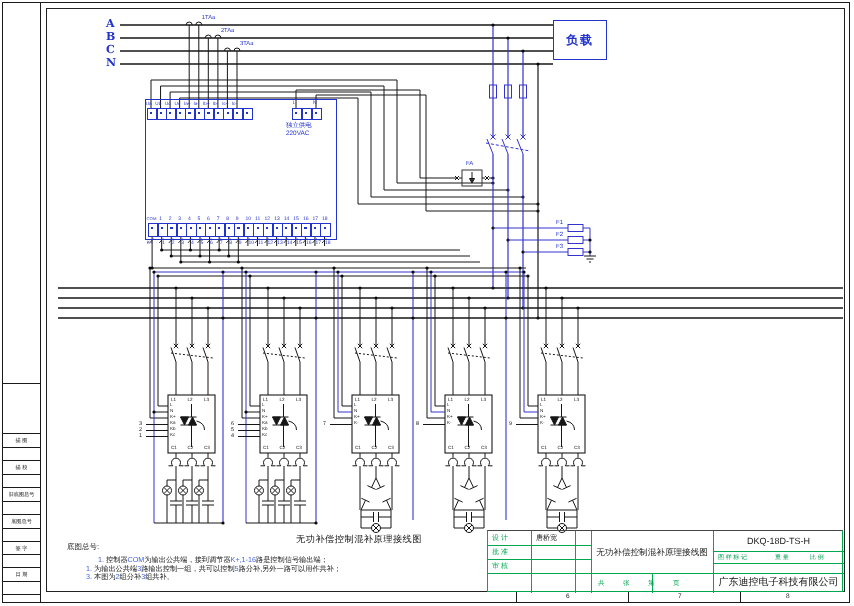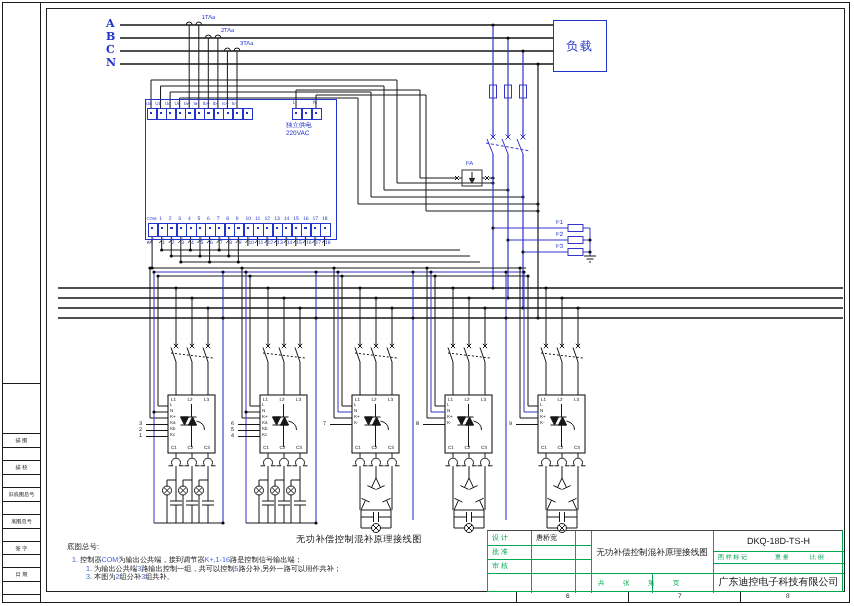--- a/index.html
+++ b/index.html
@@ -4,22 +4,22 @@
 <style>
   html,body{margin:0;padding:0;background:#e8e8e8;}
   .page{position:relative;width:854px;height:606px;background:#ffffff;overflow:hidden;
         font-family:"Liberation Sans",sans-serif;color:#161616;text-rendering:geometricPrecision;}
   .abs{position:absolute;}
   svg{position:absolute;left:0;top:0;}
   .page-border{left:2px;top:2px;width:848px;height:601px;border:1px solid #1a1a1a;box-sizing:border-box;}
   .frame{left:46px;top:8px;width:799px;height:584px;border:1.6px solid #222;box-sizing:border-box;}
   .strip-line{left:40px;top:2px;width:1px;height:601px;background:#1a1a1a;}
   .ctrl-box{left:145px;top:99px;width:192px;height:141px;border:1.4px solid #2233cc;box-sizing:border-box;}
-  .load-box{left:553px;top:20px;width:54px;height:52px;border:1.5px solid #2233cc;box-sizing:border-box;
-            display:flex;align-items:center;justify-content:center;font-size:12px;font-weight:normal;color:#2233cc;letter-spacing:2px;}
+  .load-box{left:553px;top:20px;width:54px;height:40px;border:1.5px solid #2233cc;box-sizing:border-box;
+            display:flex;align-items:center;justify-content:center;font-size:12px;font-weight:bold;color:#2233cc;letter-spacing:2px;}
   .model{left:145px;top:144px;width:192px;text-align:center;font-family:"DejaVu Serif",serif;
          font-size:23px;font-weight:bold;color:#2233cc;letter-spacing:1px;}
   .supply{left:286px;width:60px;font-size:6.4px;color:#2233cc;}
   .tb{position:absolute;border:1px solid #2233cc;background:transparent;}
   .tb::after{content:'';position:absolute;left:2.2px;top:3.2px;width:2.2px;height:2.2px;background:#2233cc;}
   .lbl{position:absolute;white-space:nowrap;line-height:1.1;}
   .dtitle{left:296px;top:534px;width:132px;font-size:9.2px;color:#111;letter-spacing:0.5px;white-space:nowrap;}
   .notes{left:67px;top:543px;font-size:7.5px;color:#222;}
   .note-item{position:absolute;white-space:nowrap;font-size:7.2px;}
   .nblue{color:#4466dd;}
@@ -742,21 +742,21 @@
       <div class="lbl" style="left: 315.46px; top: 240.5px; font-size: 5px; color: rgb(34, 51, 204);">17</div>
       <div class="tb" style="left: 320.44px; top: 223px; width: 8.2px; height: 12px;"></div>
       <div class="lbl" style="left: 322.04px; top: 216.5px; font-size: 5px; color: rgb(34, 51, 204);">18</div>
       <div class="lbl" style="left: 325.04px; top: 240.5px; font-size: 5px; color: rgb(34, 51, 204);">18</div>
     </div>
 
   <div class="abs dtitle lbl">无功补偿控制混补原理接线图</div>
 
   <div class="abs notes lbl">底图总号:</div>
   <div id="noteItems">
-      <div class="note-item" style="left: 72px; top: 555px;"><span class="nblue">1.  </span><span>控制器</span><span class="nblue">COM</span><span>为输出公共端，接到调节器</span><span class="nblue">K+,1-16</span><span>路是控制信号输出端；</span></div>
+      <div class="note-item" style="left: 98px; top: 555px;"><span class="nblue">1.  </span><span>控制器</span><span class="nblue">COM</span><span>为输出公共端，接到调节器</span><span class="nblue">K+,1-16</span><span>路是控制信号输出端；</span></div>
       <div class="note-item" style="left: 86px; top: 563.5px;"><span class="nblue">1.  </span><span>为输出公共端</span><span class="nblue">3</span><span>路输出控制一组，共可以控制</span><span class="nblue">5</span><span>路分补,另外一路可以用作共补；</span></div>
       <div class="note-item" style="left: 86px; top: 572px;"><span class="nblue">3.  </span><span>本图为</span><span class="nblue">2</span><span>组分补</span><span class="nblue">3</span><span>组共补。</span></div>
     </div>
 
   <div class="abs tblock">
     <div class="tb-v" style="left:43px;top:0;height:62px;"></div>
     <div class="tb-v" style="left:87px;top:0;height:62px;"></div>
     <div class="tb-v" style="left:103px;top:0;height:62px;"></div>
     <div class="tb-v" style="left:225px;top:0;height:62px;"></div>
     <div class="tb-v" style="left:164px;top:42px;height:20px;"></div>

